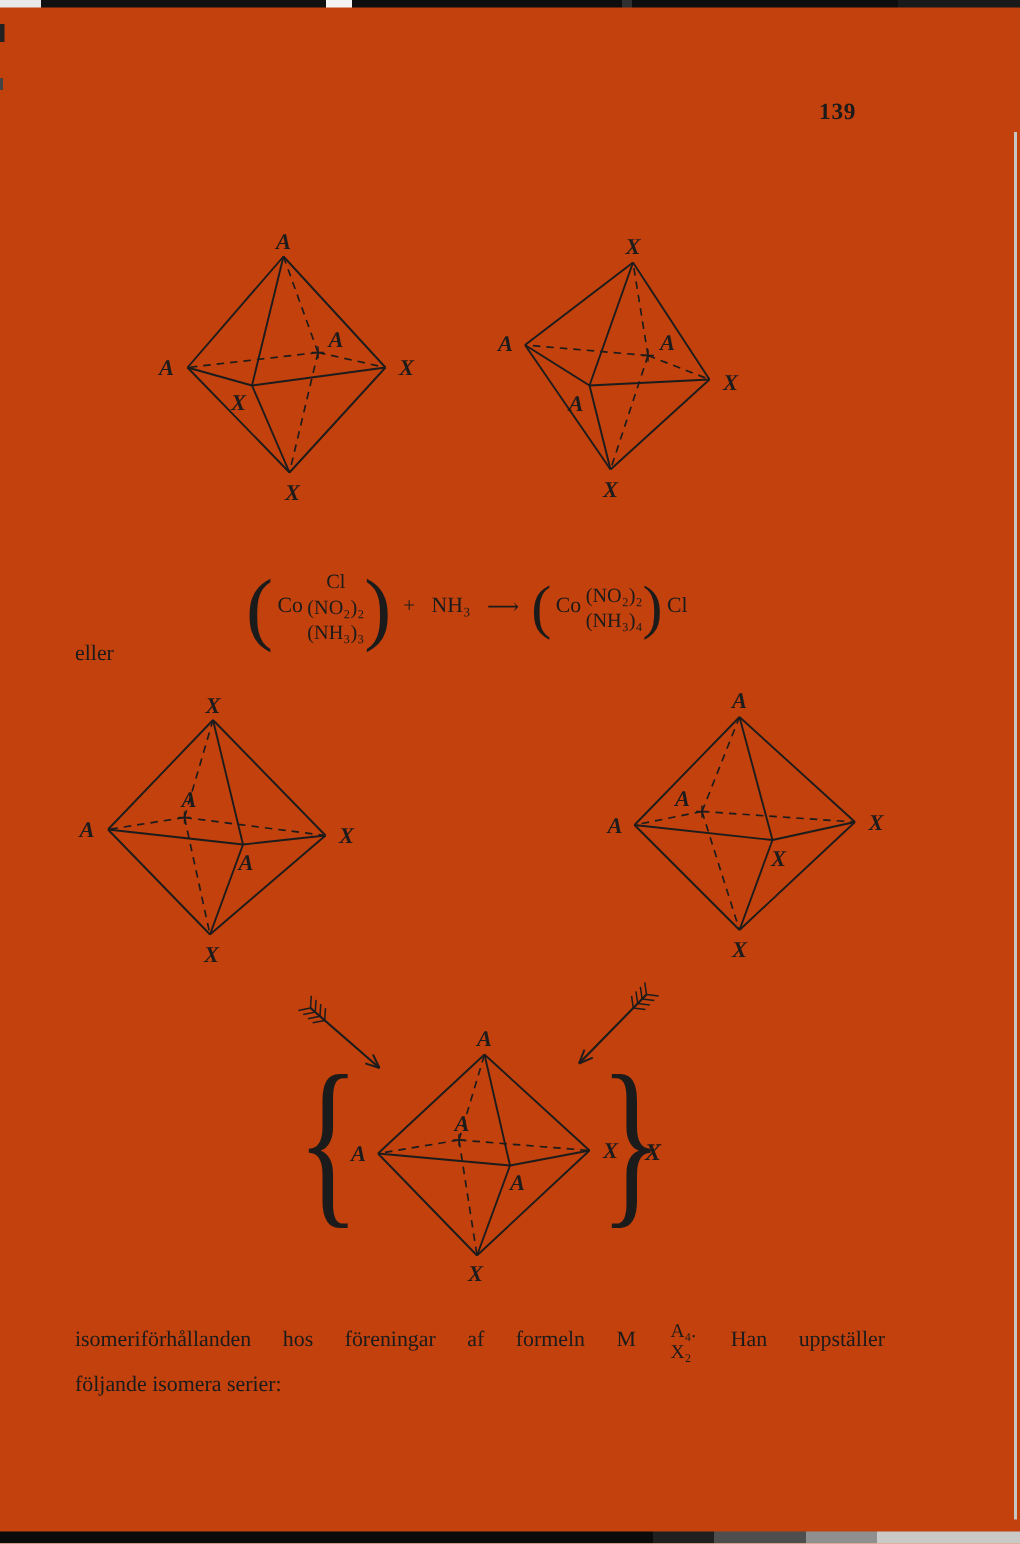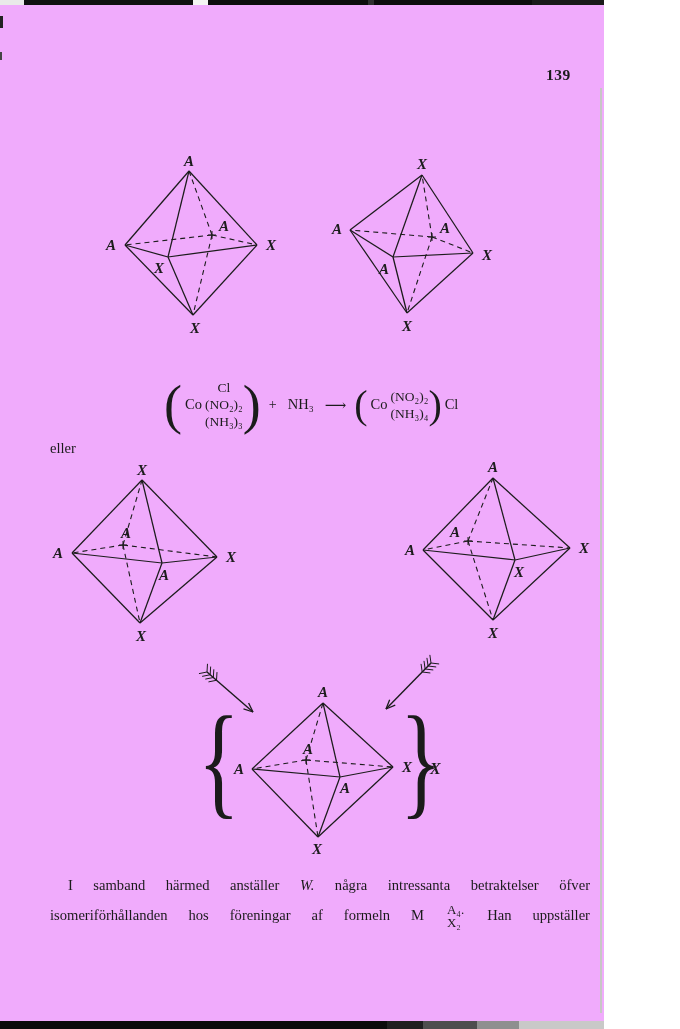--- a/index.html
+++ b/index.html
@@ -1,18 +1,18 @@
 <!DOCTYPE html>
 <html><head>
 <meta charset="utf-8">
 <style>
   html,body{margin:0;padding:0;background:#ffffff;}
   .page{
-    position:relative;width:604px;height:1029px;overflow:hidden;
-    background:#f0abfc;color:#1b1b1b;
+    position:relative;width:680px;height:1029px;overflow:hidden;
+    background:#c2410c;color:#1b1b1b;
     font-family:"Liberation Serif","DejaVu Serif","DejaVu Sans",serif;
   }
   
   .scan-bar-top{position:absolute;left:0;top:0;right:0;height:5px;
     background:linear-gradient(90deg,#e9e9e9 0 4%,#101010 4% 32%,#f4f4f3 32% 34.5%,#0d0d0d 34.5% 61%,#303030 61% 62%,#0d0d0d 62% 88%,#1a1a1a 88% 100%);}
   .scan-bar-bottom{position:absolute;left:0;bottom:0;right:0;height:8px;
     background:linear-gradient(90deg,#0b0b0b 0 64%,#1f1f1f 64% 70%,#4e4e4e 70% 79%,#8f8f8f 79% 86%,#c9c9c8 86% 100%);}
   .scan-mark-a{position:absolute;left:0;top:16px;width:3px;height:12px;background:#222;}
   .scan-mark-b{position:absolute;left:0;top:52px;width:2px;height:8px;background:#444;}
   .scan-edge-right{position:absolute;right:2px;top:88px;width:2px;height:925px;background:#c6c6c4;}
@@ -31,21 +31,21 @@
     font-size:14px;white-space:nowrap;}
   .eq-col{display:inline-flex;flex-direction:column;align-items:center;
     font-size:13.5px;line-height:17px;text-align:center;}
   .bigp{font-weight:400;color:#1b1b1b;}
   .p3{font-size:54px;line-height:50px;}
   .p2{font-size:40px;line-height:38px;}
   .eq-el{margin:0 3px;font-size:14.5px;text-align:right;}
   .eq-op{margin:0 8px;}
   .eq-arrow{margin:0 8px;font-size:15px;}
 
-  .eller-label{position:absolute;left:50px;top:440px;font-size:14.6px;}
+  .eller-label{position:absolute;left:50px;top:428px;font-size:14.6px;}
 
   .oct{position:absolute;overflow:visible;}
   #oct-top_left{left:95px;top:158px;width:185px;height:182px;}
   #oct-top_right{left:340px;top:160px;width:155px;height:172px;}
   #oct-mid_left{left:45px;top:462px;width:185px;height:182px;}
   #oct-mid_right{left:405px;top:462px;width:180px;height:180px;}
   #oct-bottom_center{left:235px;top:690px;width:172px;height:162px;}
   #arrows{position:absolute;left:193px;top:650px;width:260px;height:75px;overflow:visible;}
   .vlabel{font-family:"Liberation Serif","DejaVu Serif",serif;font-style:italic;
     font-weight:700;font-size:15px;fill:#1c1c1c;}
@@ -237,17 +237,17 @@
       <text x="9" y="84" text-anchor="end" class="vlabel">A</text>
       <text x="167" y="82" text-anchor="start" class="vlabel">X</text>
       <text x="82" y="164" text-anchor="middle" class="vlabel">X</text>
       <text x="110" y="103" text-anchor="middle" class="vlabel">A</text>
       <text x="73" y="64" text-anchor="middle" class="vlabel">A</text>
     </svg>
   <span class="brace" id="brace-right">}</span>
   <span class="outer-x">X</span>
 
   <div class="para closing">
-    <div class="l1"><span>I samband härmed anställer </span><span class="it">W.</span><span> några intressanta betraktelser öfver</span></div>
     <div class="l2"><span>isomeriförhållanden hos föreningar af formeln M </span><span class="frac"><span>A₄.</span><span>X₂</span></span><span> Han uppställer</span></div>
+    <div class="l3">följande isomera serier:</div>
   </div>
 
 </div>
 
 </body></html>

